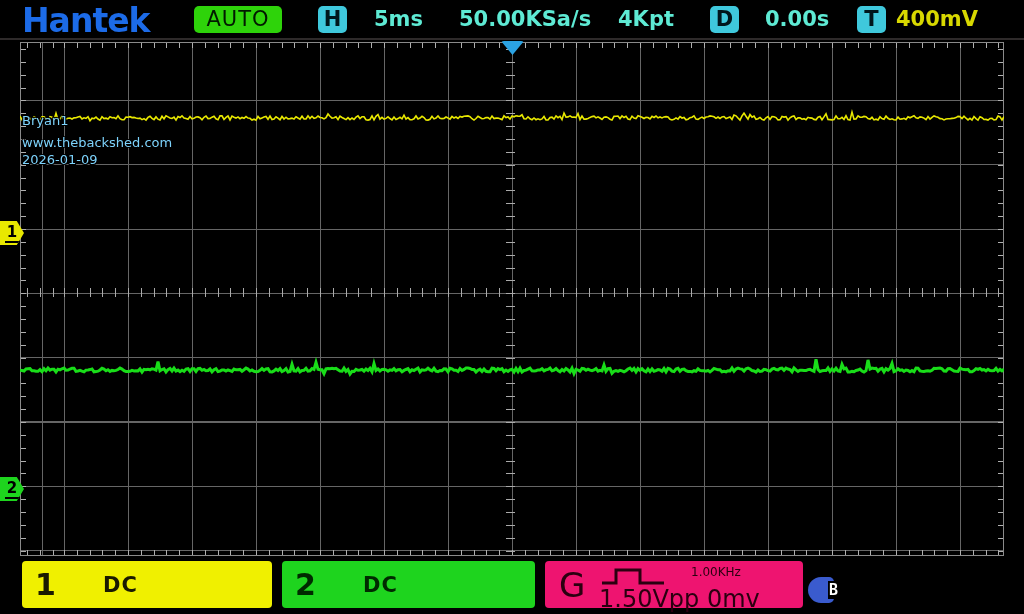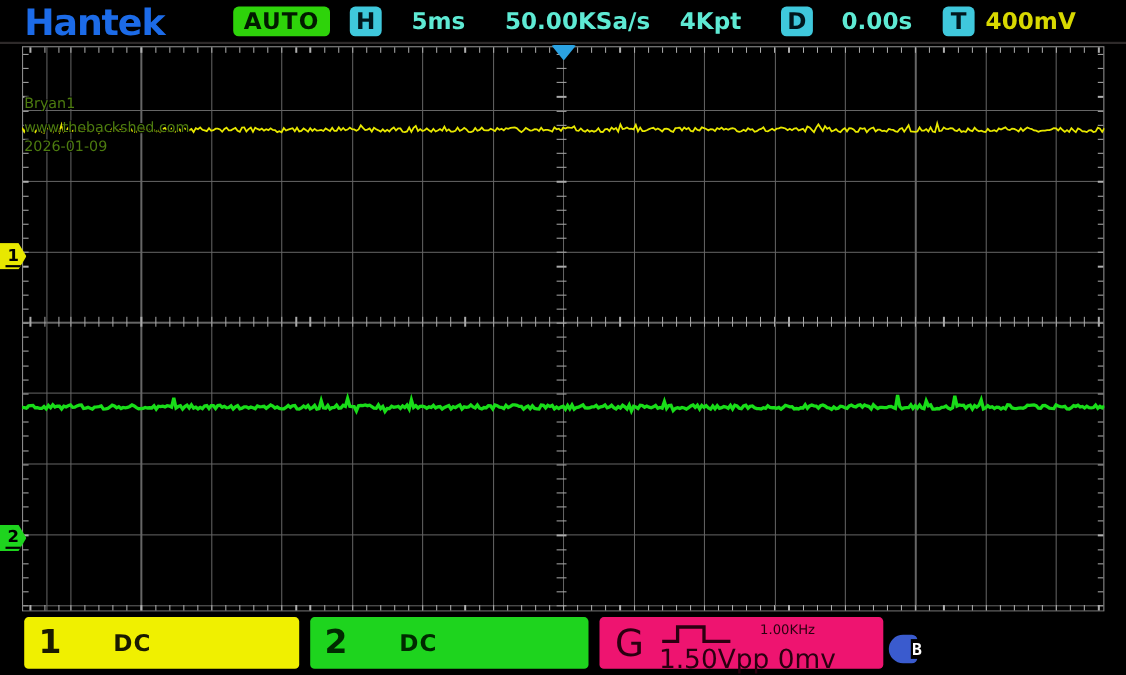--- a/index.html
+++ b/index.html
@@ -9,22 +9,22 @@
     font-family:"DejaVu Sans","Liberation Sans",sans-serif;
   }
   
   #topbar{position:absolute;left:0;top:0;width:1024px;height:38px;background:#000;}
   #topbar-sep{position:absolute;left:0;top:38px;width:1024px;height:2px;background:#2e2a2a;}
   .logo{
     position:absolute;left:22px;top:1px;font-size:33px;font-weight:bold;letter-spacing:-1px;
     color:#1c6be8;
   }
   .mode-badge{
-    position:absolute;left:212px;top:6px;width:88px;height:27px;background:#2ed30a;
-    border-radius:5px;color:#021a00;font-size:21px;font-weight:bold;text-align:center;line-height:27px;letter-spacing:1px;
+    position:absolute;left:194px;top:6px;width:88px;height:27px;background:#2ed30a;
+    border-radius:5px;color:#021a00;font-size:21px;font-weight:normal;text-align:center;line-height:27px;letter-spacing:1px;
   }
   .cyan-badge{
     position:absolute;top:6px;width:29px;height:27px;background:#3fc8dc;border-radius:5px;
     color:#00161c;font-size:21px;font-weight:bold;text-align:center;line-height:27px;
   }
   #h-badge{left:318px;}
   #d-badge{left:710px;}
   #t-badge{left:857px;}
   .tb-text{position:absolute;top:7px;color:#5eead4;font-size:21px;font-weight:bold;}
   #timebase{left:374px;}
@@ -52,22 +52,22 @@
   #ticks-left{left:0;}
   #ticks-right{right:0;}
   #ruler-vert{position:absolute;left:485px;top:0;width:9px;height:514px;
     background:repeating-linear-gradient(to bottom,#aaa 0 1px,transparent 1px 12.86px);
     background-position-y:6px;}
   #ruler-horz{position:absolute;left:0;top:245px;width:984px;height:9px;
     background:repeating-linear-gradient(to right,#aaa 0 1px,transparent 1px 12.8px);
     background-position-x:43px;}
   #traces-svg{position:absolute;left:20px;top:42px;width:984px;height:514px;}
   
-  .overlay-text{position:absolute;color:#4d7c0f;font-size:13px;
-    text-shadow:1px 1px 0 #000,-1px -1px 0 #000,1px -1px 0 #000,-1px 1px 0 #000;}
+  .overlay-text{position:absolute;color:#7dd3fc;font-size:13px;
+    text-shadow:1px 1px 0 #000,-1px -1px 0 #000,1px -1px 0 #000,-1px 1px 0 #000;margin-top:26px;}
   #ov-user{left:22px;top:87px;}
   #ov-site{left:22px;top:109px;}
   #ov-date{left:22px;top:126px;}
   
   .chan-marker{
     position:absolute;left:0;width:24px;height:24px;
     clip-path:polygon(0 0,70% 0,100% 50%,70% 100%,0 100%);
     color:#000;font-size:15px;font-weight:bold;text-align:center;line-height:23px;
   }
   #marker-ch1{top:221px;background:#e8e800;}

